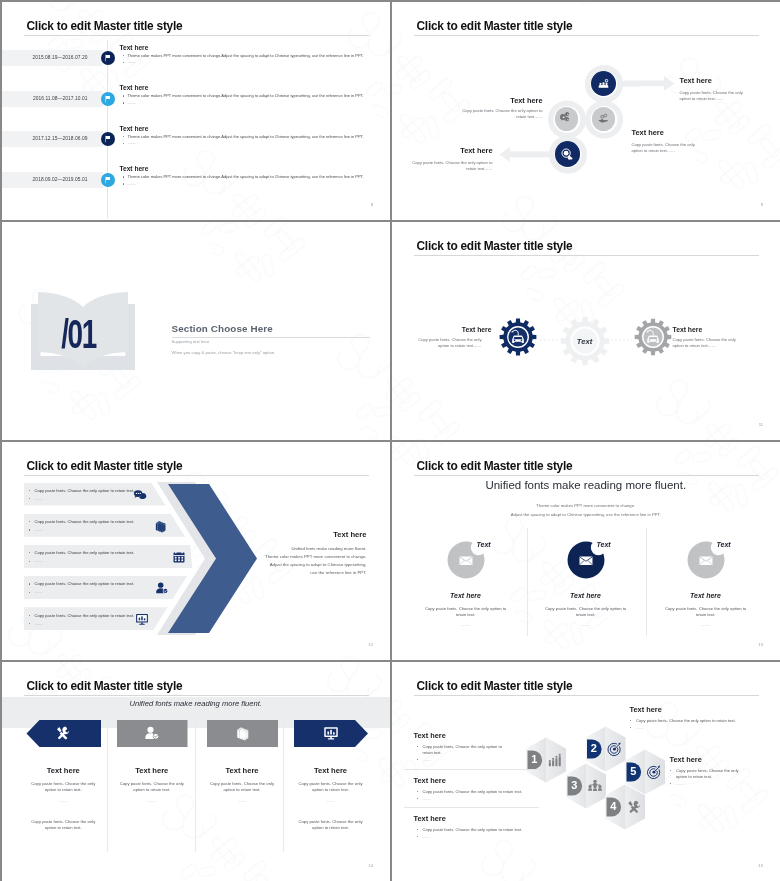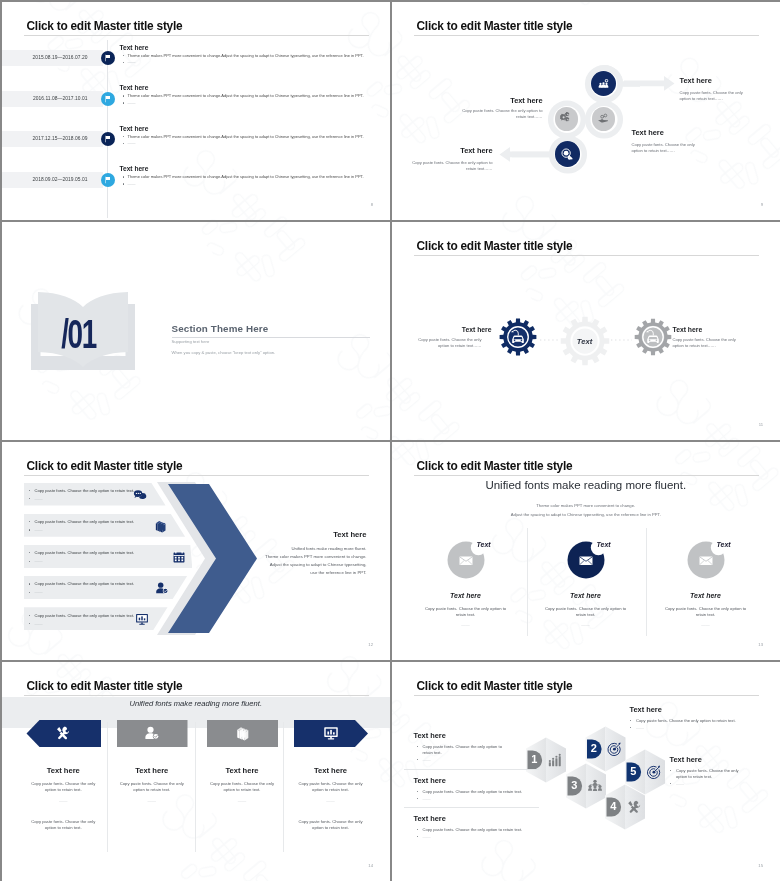--- a/index.html
+++ b/index.html
@@ -325,21 +325,21 @@
 </div>
 <svg class="s3-book" viewBox="0 0 104 90" style="position:absolute;left:29px;top:70px;width:104px;height:90px">
         <g fill="#dee1e5">
           <rect x="0" y="12" width="9.5" height="66"></rect>
           <rect x="94.5" y="12" width="9.5" height="66"></rect>
           <rect x="7" y="64" width="90" height="14"></rect>
         </g>
         <path d="M7 0 C28 0.5 44 6.5 52 15 C60 6.5 76 0.5 97 0 V60 C76 60.5 60 66.5 52 75 C44 66.5 28 60.5 7 60 Z" fill="#e2e5e8"></path>
       </svg>
 <div class="s3-num">/01</div>
-<div class="s3-h">Section Theme Here</div>
+<div class="s3-h">Section Choose Here</div>
 <div class="s3-rule"></div>
 <div class="s3-s1">Supporting text here</div>
 <div class="s3-s2">When you copy &amp; paste, choose "keep text only" option.</div>
 </div>
 <div class="slide">
 <div class="wm-layer" style="transform:translate(-390px,-220px)">
         <svg viewBox="0 0 780 881" preserveAspectRatio="none" style="position:absolute;left:0;top:0;width:780px;height:881px">
 <defs>
 <g id="wmglyphs">
   <g fill="none" stroke="#f8f9fa" stroke-width="1.3" stroke-linecap="round">

